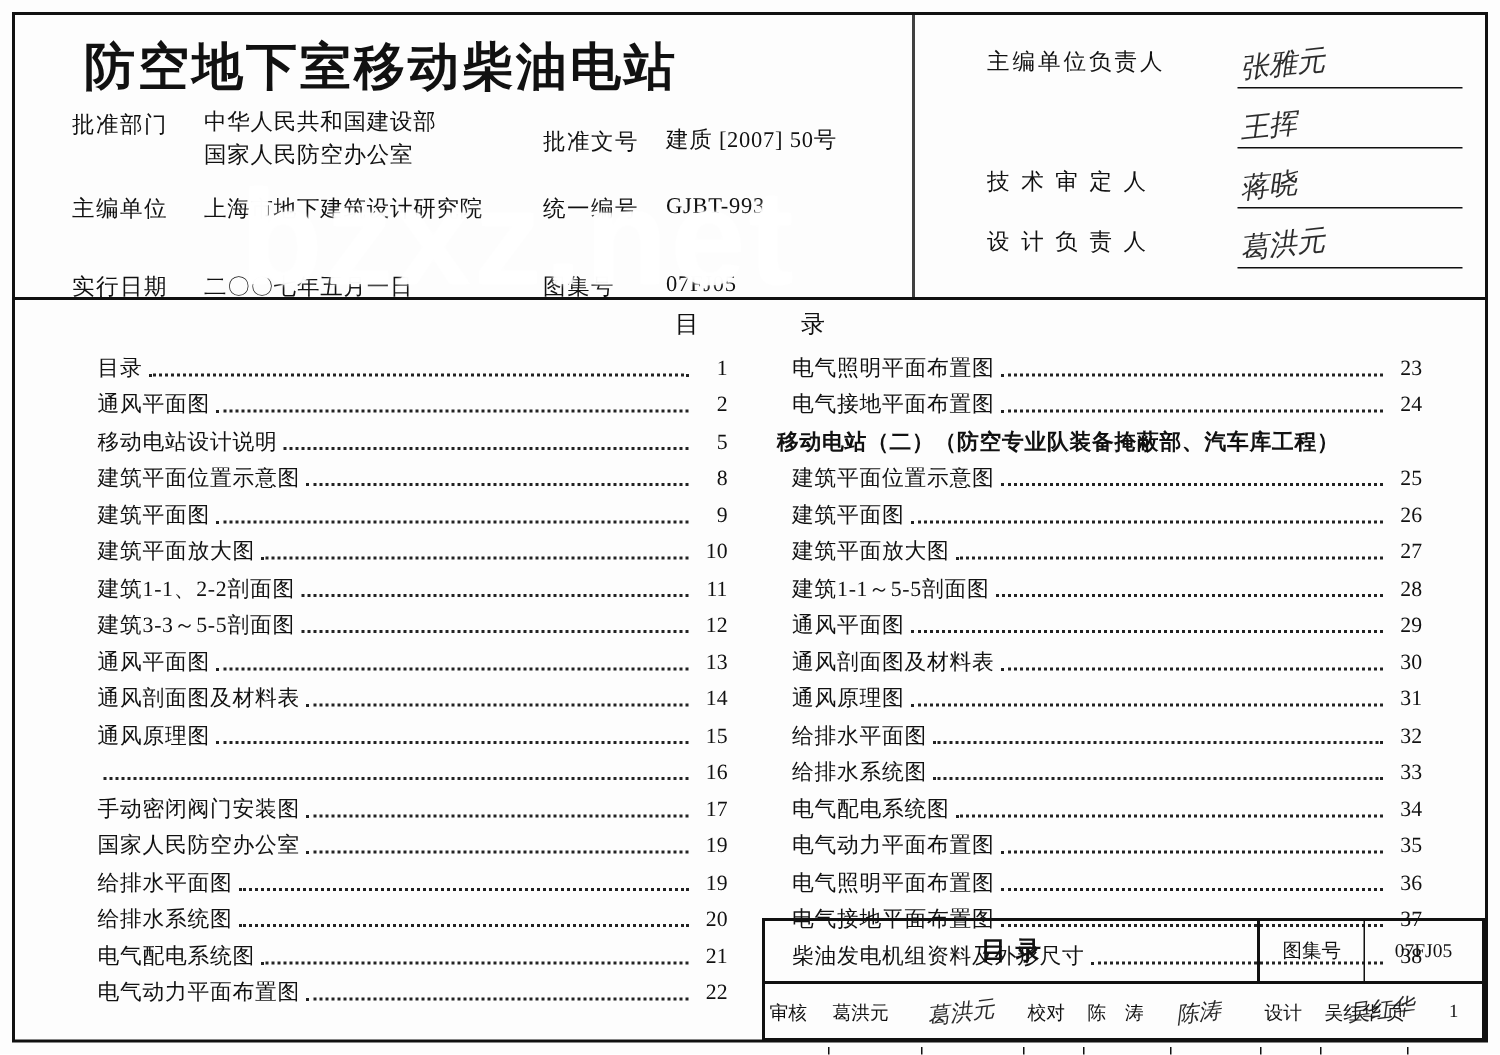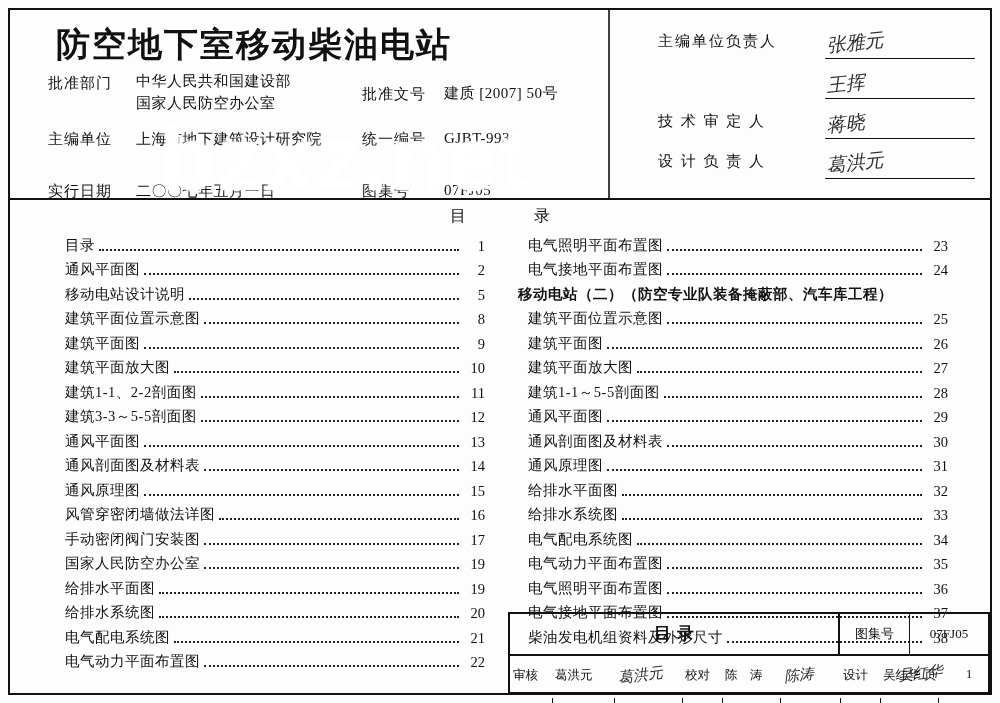--- a/index.html
+++ b/index.html
@@ -369,21 +369,20 @@
         <span class="label">通风剖面图及材料表</span>
         <span class="dots"></span>
         <span class="pg">14</span>
       </div>
       <div class="toc-item indent">
         <span class="label">通风原理图</span>
         <span class="dots"></span>
         <span class="pg">15</span>
       </div>
       <div class="toc-item indent">
-        <span class="label">风管穿密闭墙做法详图</span>
         <span class="dots"></span>
         <span class="pg">16</span>
       </div>
       <div class="toc-item indent">
         <span class="label">手动密闭阀门安装图</span>
         <span class="dots"></span>
         <span class="pg">17</span>
       </div>
       <div class="toc-item indent">
         <span class="label">国家人民防空办公室</span>

